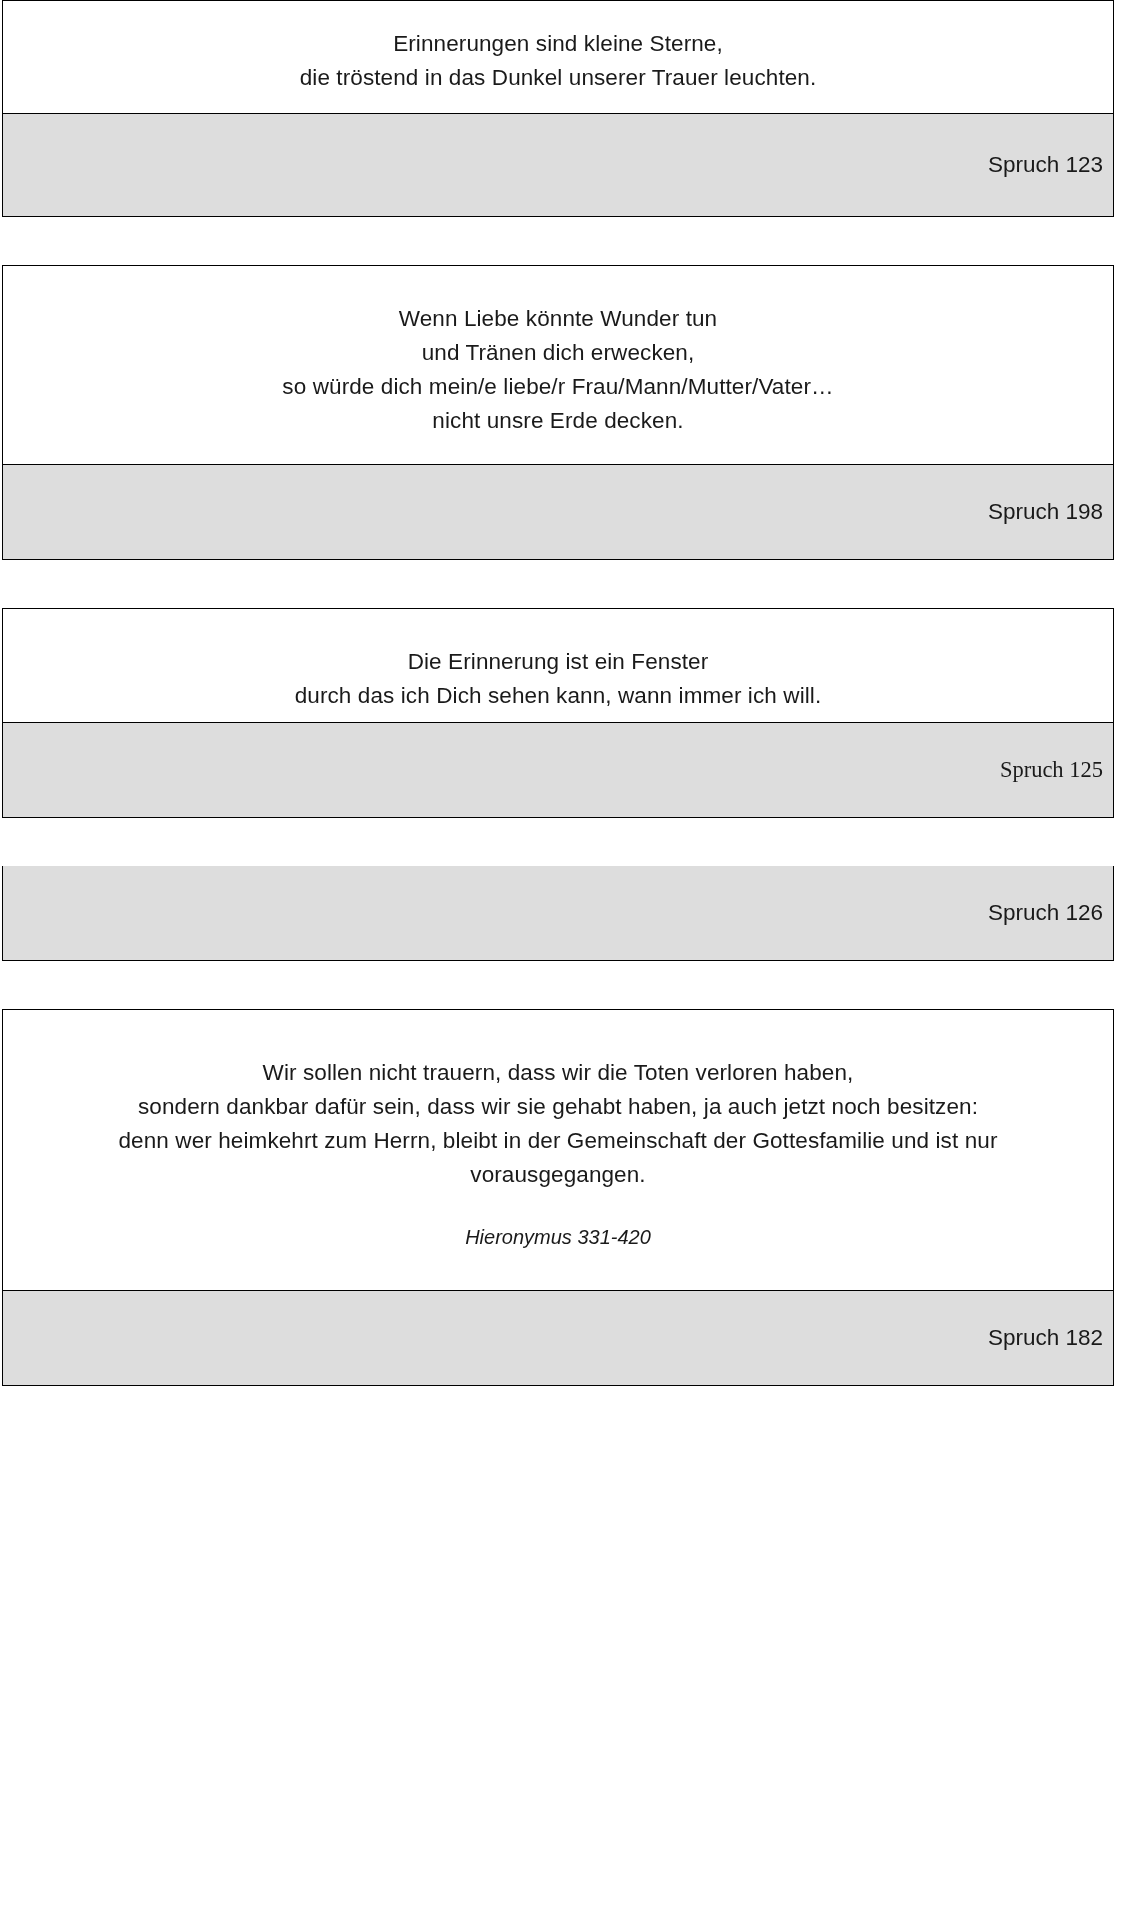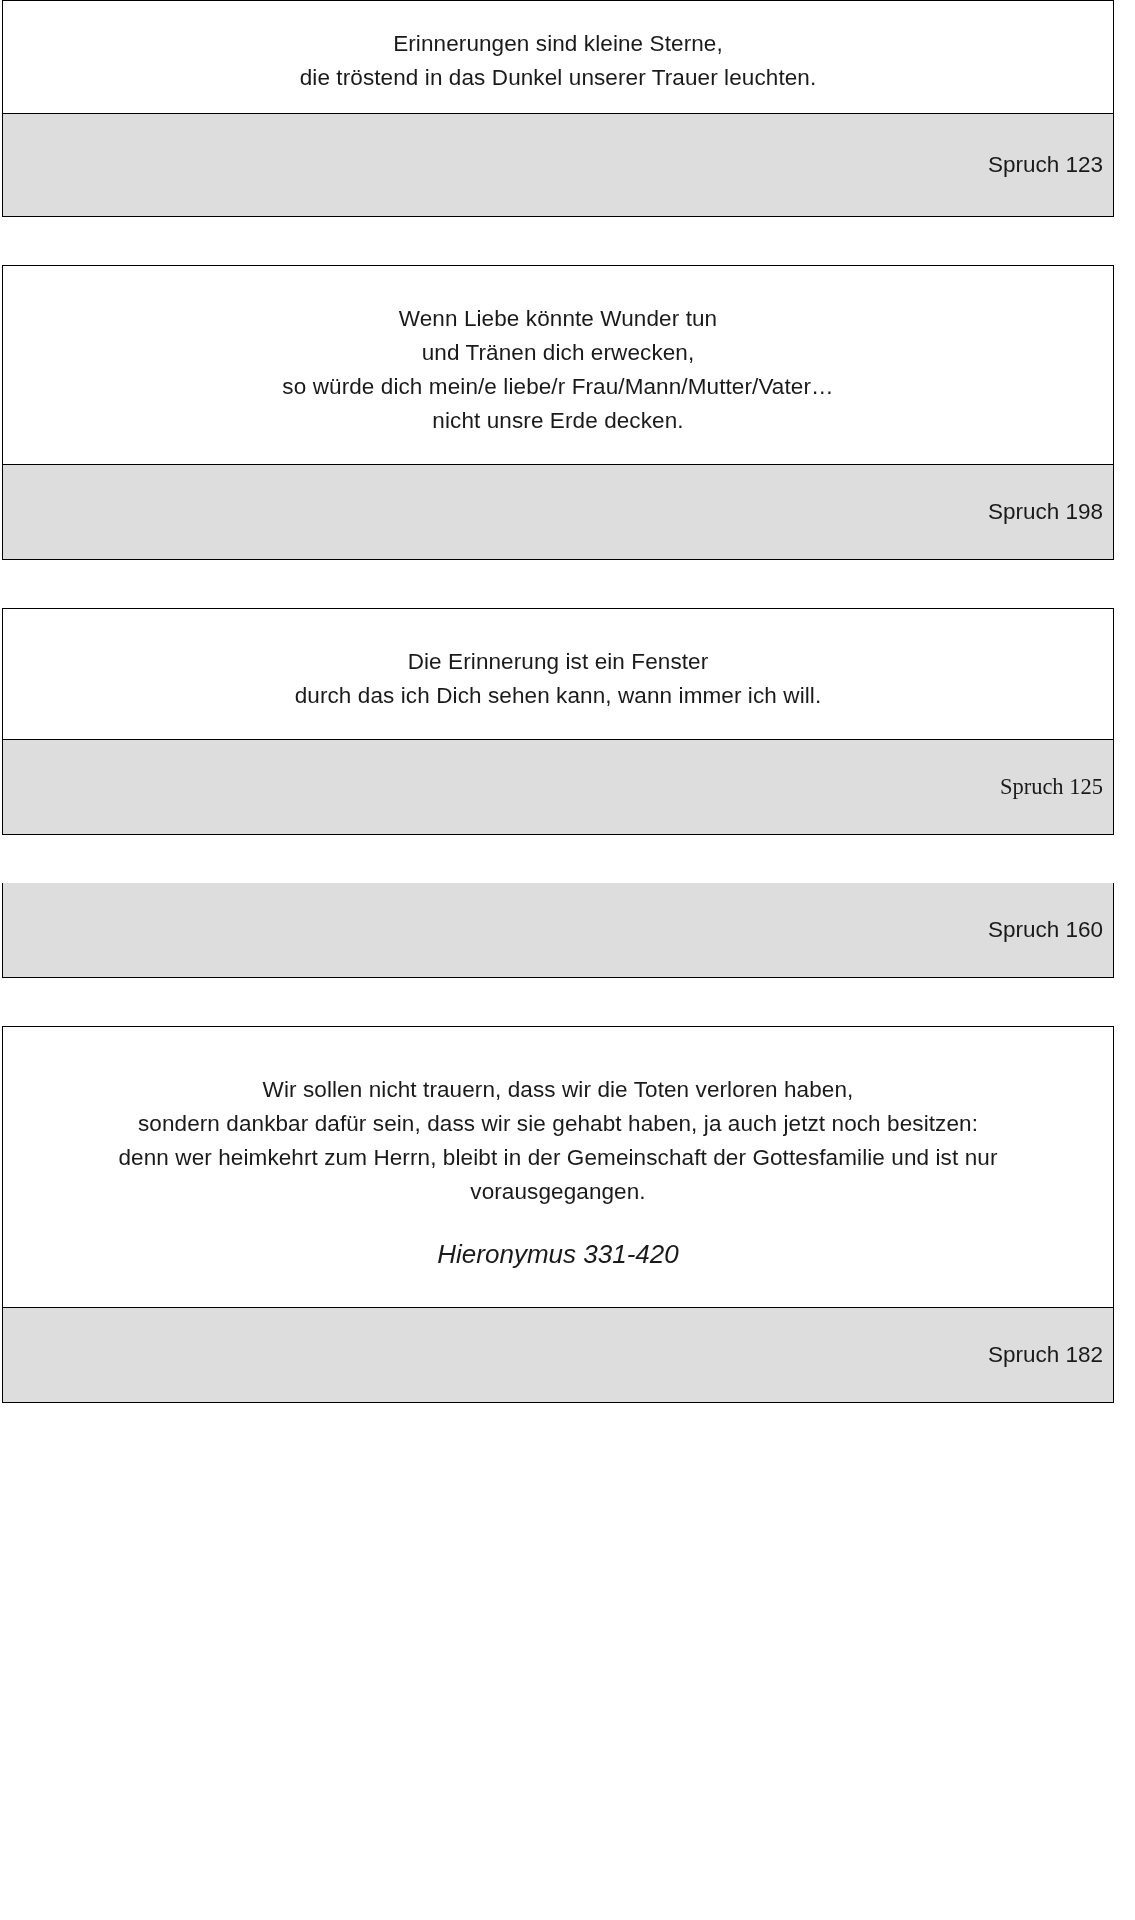--- a/index.html
+++ b/index.html
@@ -31,21 +31,21 @@
     text-align: center;
   }
   .verse-line {
     font-size: 22.5px;
     line-height: 34px;
     letter-spacing: 0.1px;
     white-space: pre-wrap;
   }
   .author {
     font-style: italic;
-    font-size: 26px;
+    font-size: 20px;
     line-height: 34px;
     margin-top: 28px;
   }
   .label-box {
     border-left: 1px solid #000000;
     border-right: 1px solid #000000;
     border-bottom: 1px solid #000000;
     border-top: 0;
     background: #dddddd;
     box-sizing: border-box;
@@ -57,21 +57,21 @@
     line-height: 30px;
   }
   .gap {
     height: 48px;
   }
   
   .e0 .verse-box { padding-top: 26px; padding-bottom: 18px; }
   .e0 .label-box { padding-top: 36px; padding-bottom: 36px; }
   .e1 .verse-box { padding-top: 36px; padding-bottom: 26px; }
   .e1 .label-box { padding-top: 32px; padding-bottom: 32px; }
-  .e2 .verse-box { padding-top: 36px; padding-bottom: 26px; }
+  .e2 .verse-box { padding-top: 36px; padding-bottom: 9px; }
   .e2 .label-box { padding-top: 32px; padding-bottom: 32px; font-family: Liberation Serif, serif; }
   .e3 .verse-box { padding-top: 32px; padding-bottom: 24px; }
   .e3 .label-box { padding-top: 32px; padding-bottom: 32px; }
   .e4 .verse-box { padding-top: 46px; padding-bottom: 36px; }
   .e4 .label-box { padding-top: 32px; padding-bottom: 32px; }
 </style>
 </head>
 <body>
 
 <div class="page">
@@ -109,21 +109,21 @@
     </div>
     <div class="label-box">
       <div class="label-text">Spruch 125</div>
     </div>
   </div>
 
   <div class="gap"></div>
 
   <div class="entry e3">
     <div class="label-box">
-      <div class="label-text">Spruch 160</div>
+      <div class="label-text">Spruch 126</div>
     </div>
   </div>
 
   <div class="gap"></div>
 
   <div class="entry e4">
     <div class="verse-box">
       <div class="verse-line">Wir sollen nicht trauern, dass wir die Toten verloren haben,
 sondern dankbar dafür sein, dass wir sie gehabt haben, ja auch jetzt noch besitzen:
 denn wer heimkehrt zum Herrn, bleibt in der Gemeinschaft der Gottesfamilie und ist nur

